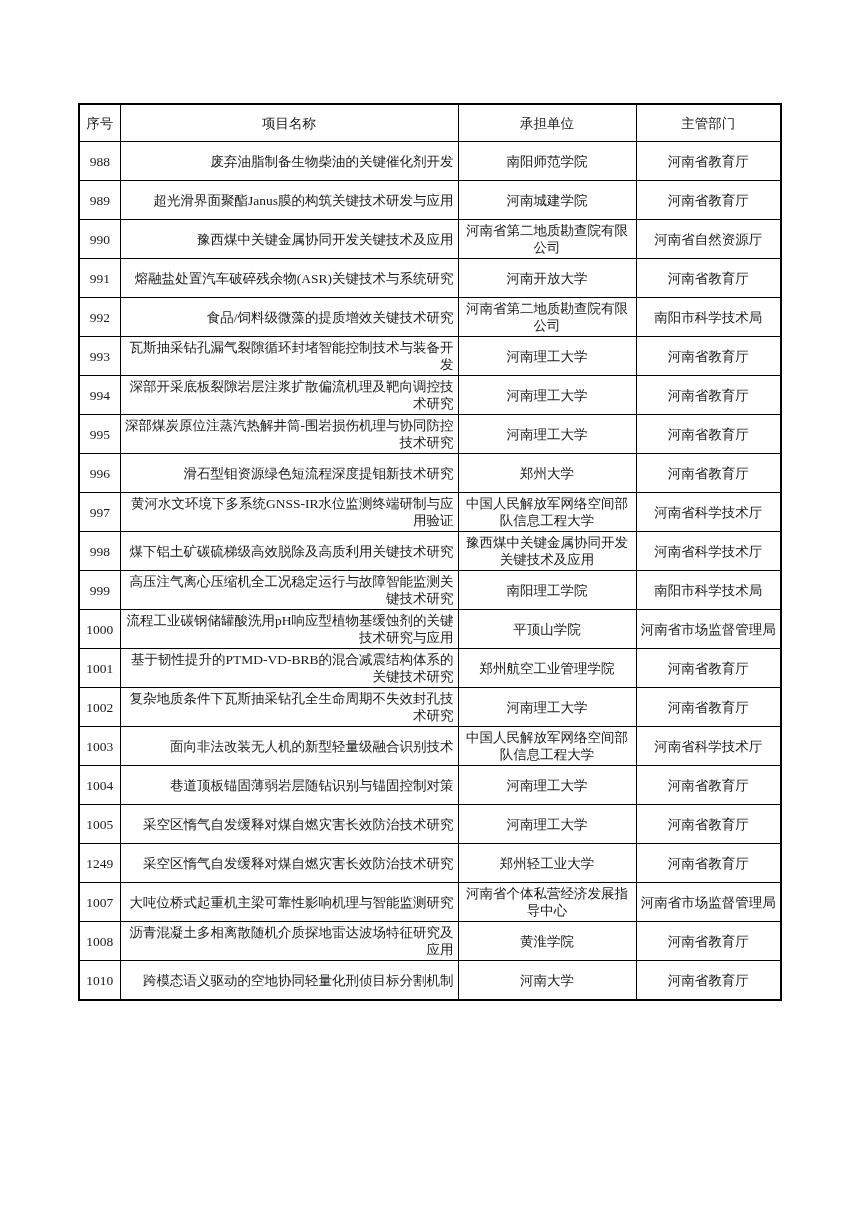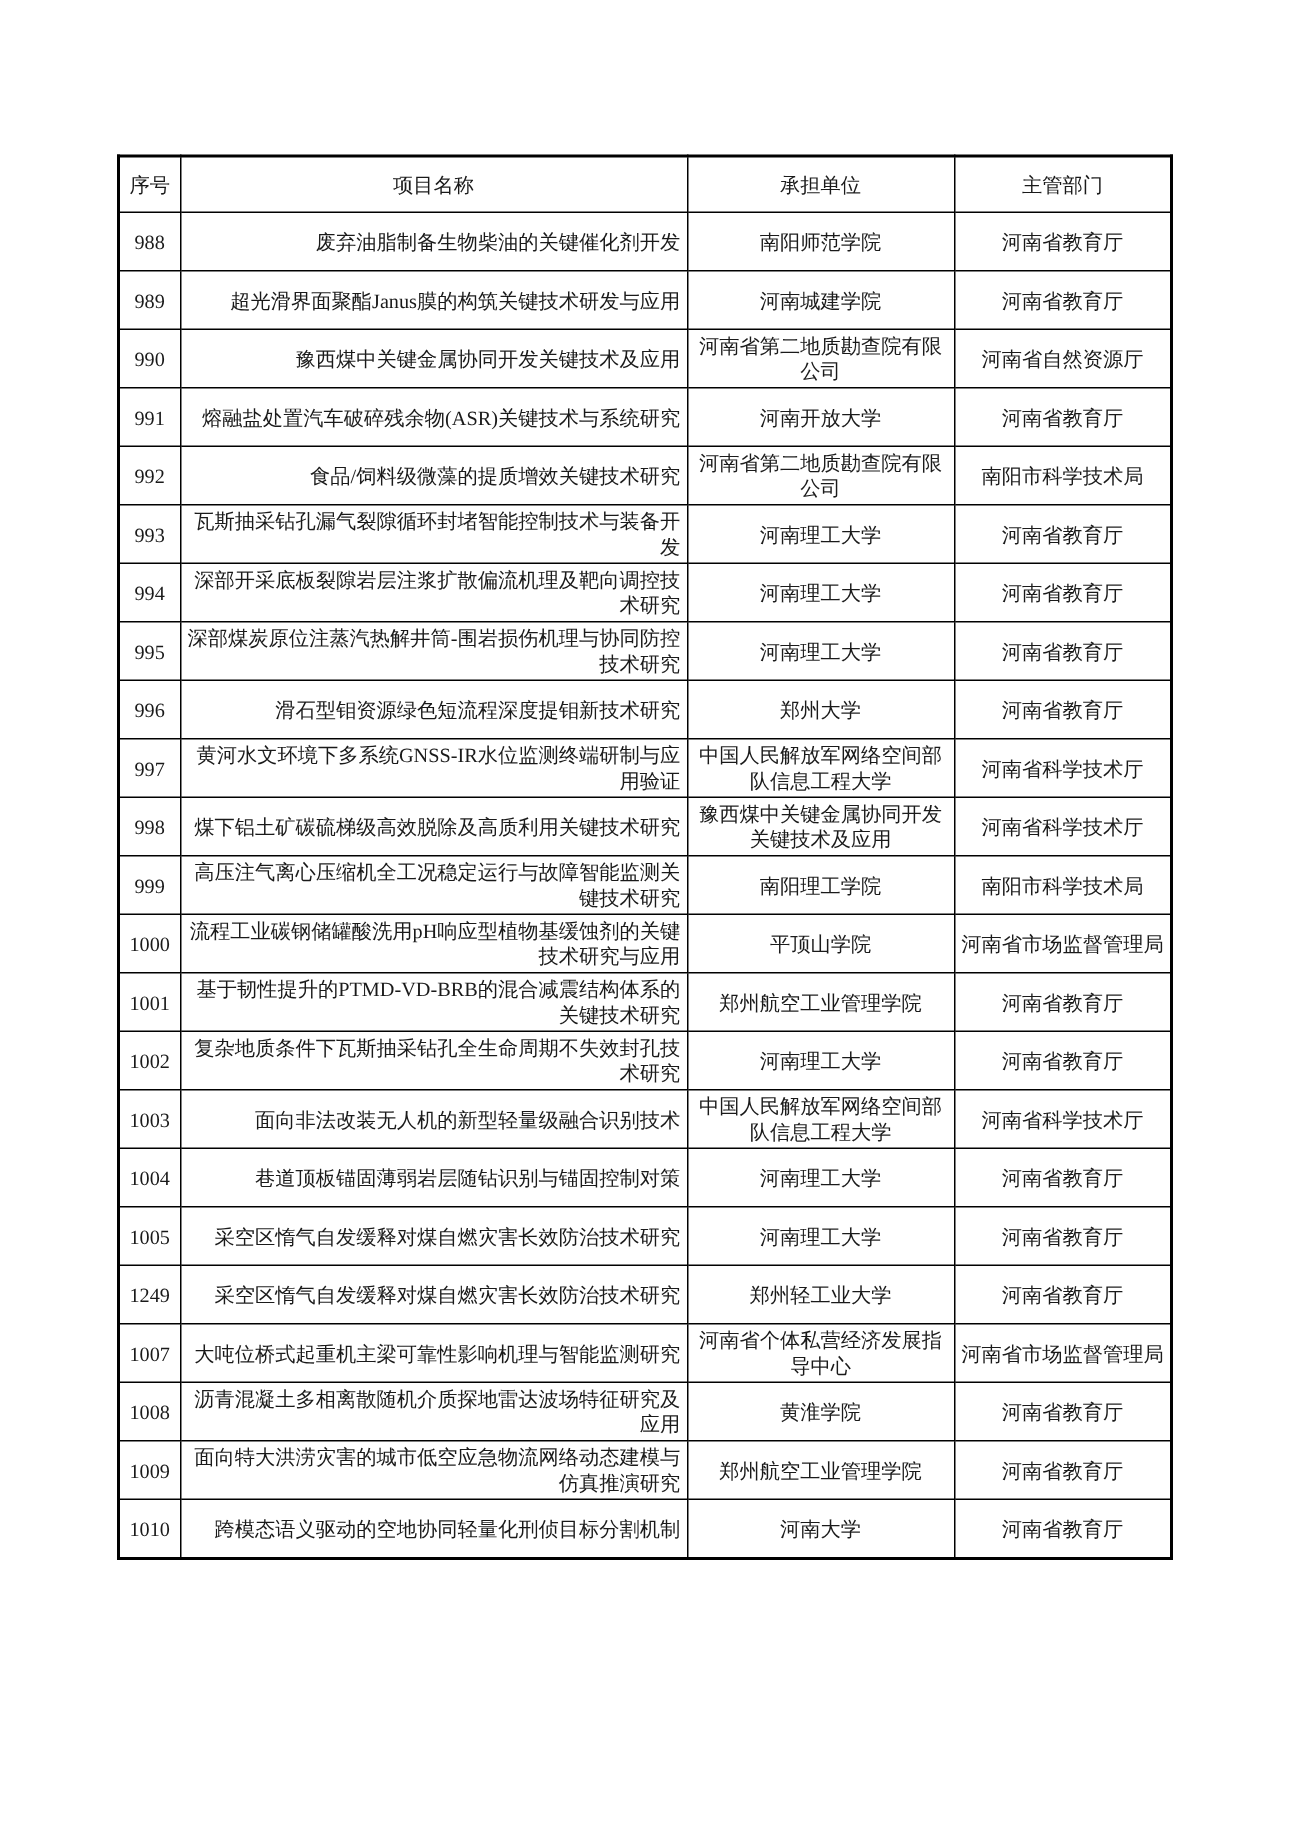--- a/index.html
+++ b/index.html
@@ -197,26 +197,20 @@
           <td class="cell-unit">河南省个体私营经济发展指导中心</td>
           <td class="cell-dept">河南省市场监督管理局</td>
         </tr>
         <tr>
           <td class="cell-no">1008</td>
           <td class="cell-proj">沥青混凝土多相离散随机介质探地雷达波场特征研究及应用</td>
           <td class="cell-unit">黄淮学院</td>
           <td class="cell-dept">河南省教育厅</td>
         </tr>
         <tr>
-          <td class="cell-no">1009</td>
-          <td class="cell-proj">面向特大洪涝灾害的城市低空应急物流网络动态建模与仿真推演研究</td>
-          <td class="cell-unit">郑州航空工业管理学院</td>
-          <td class="cell-dept">河南省教育厅</td>
-        </tr>
-        <tr>
           <td class="cell-no">1010</td>
           <td class="cell-proj">跨模态语义驱动的空地协同轻量化刑侦目标分割机制</td>
           <td class="cell-unit">河南大学</td>
           <td class="cell-dept">河南省教育厅</td>
         </tr>
       </tbody>
   </table>
 </div>
 
 </body></html>

